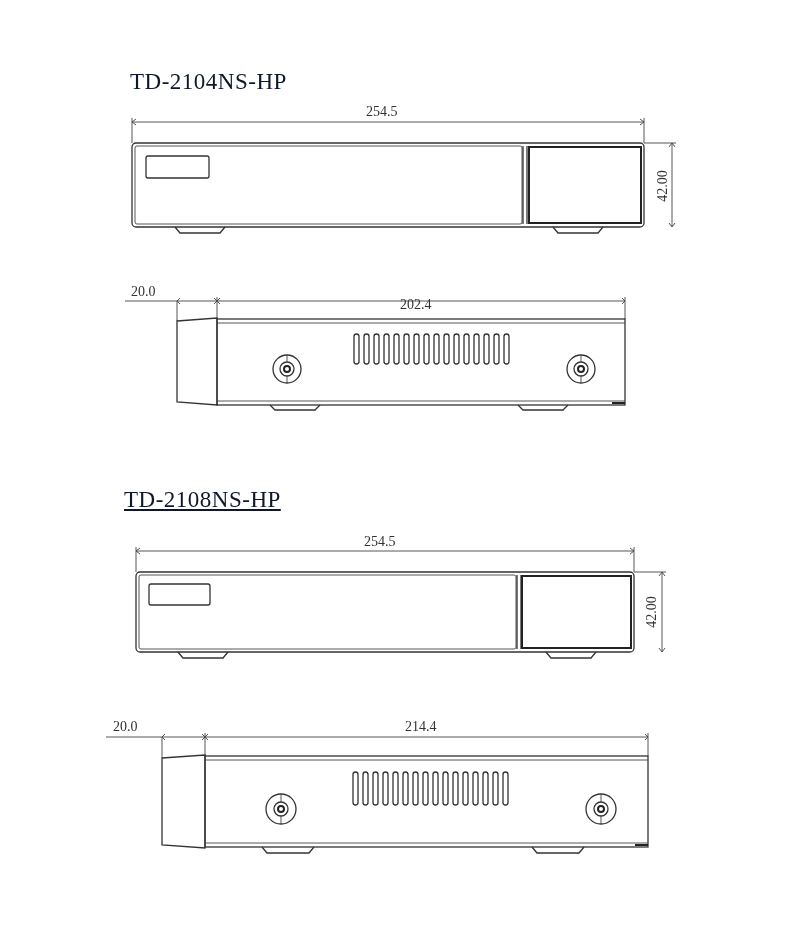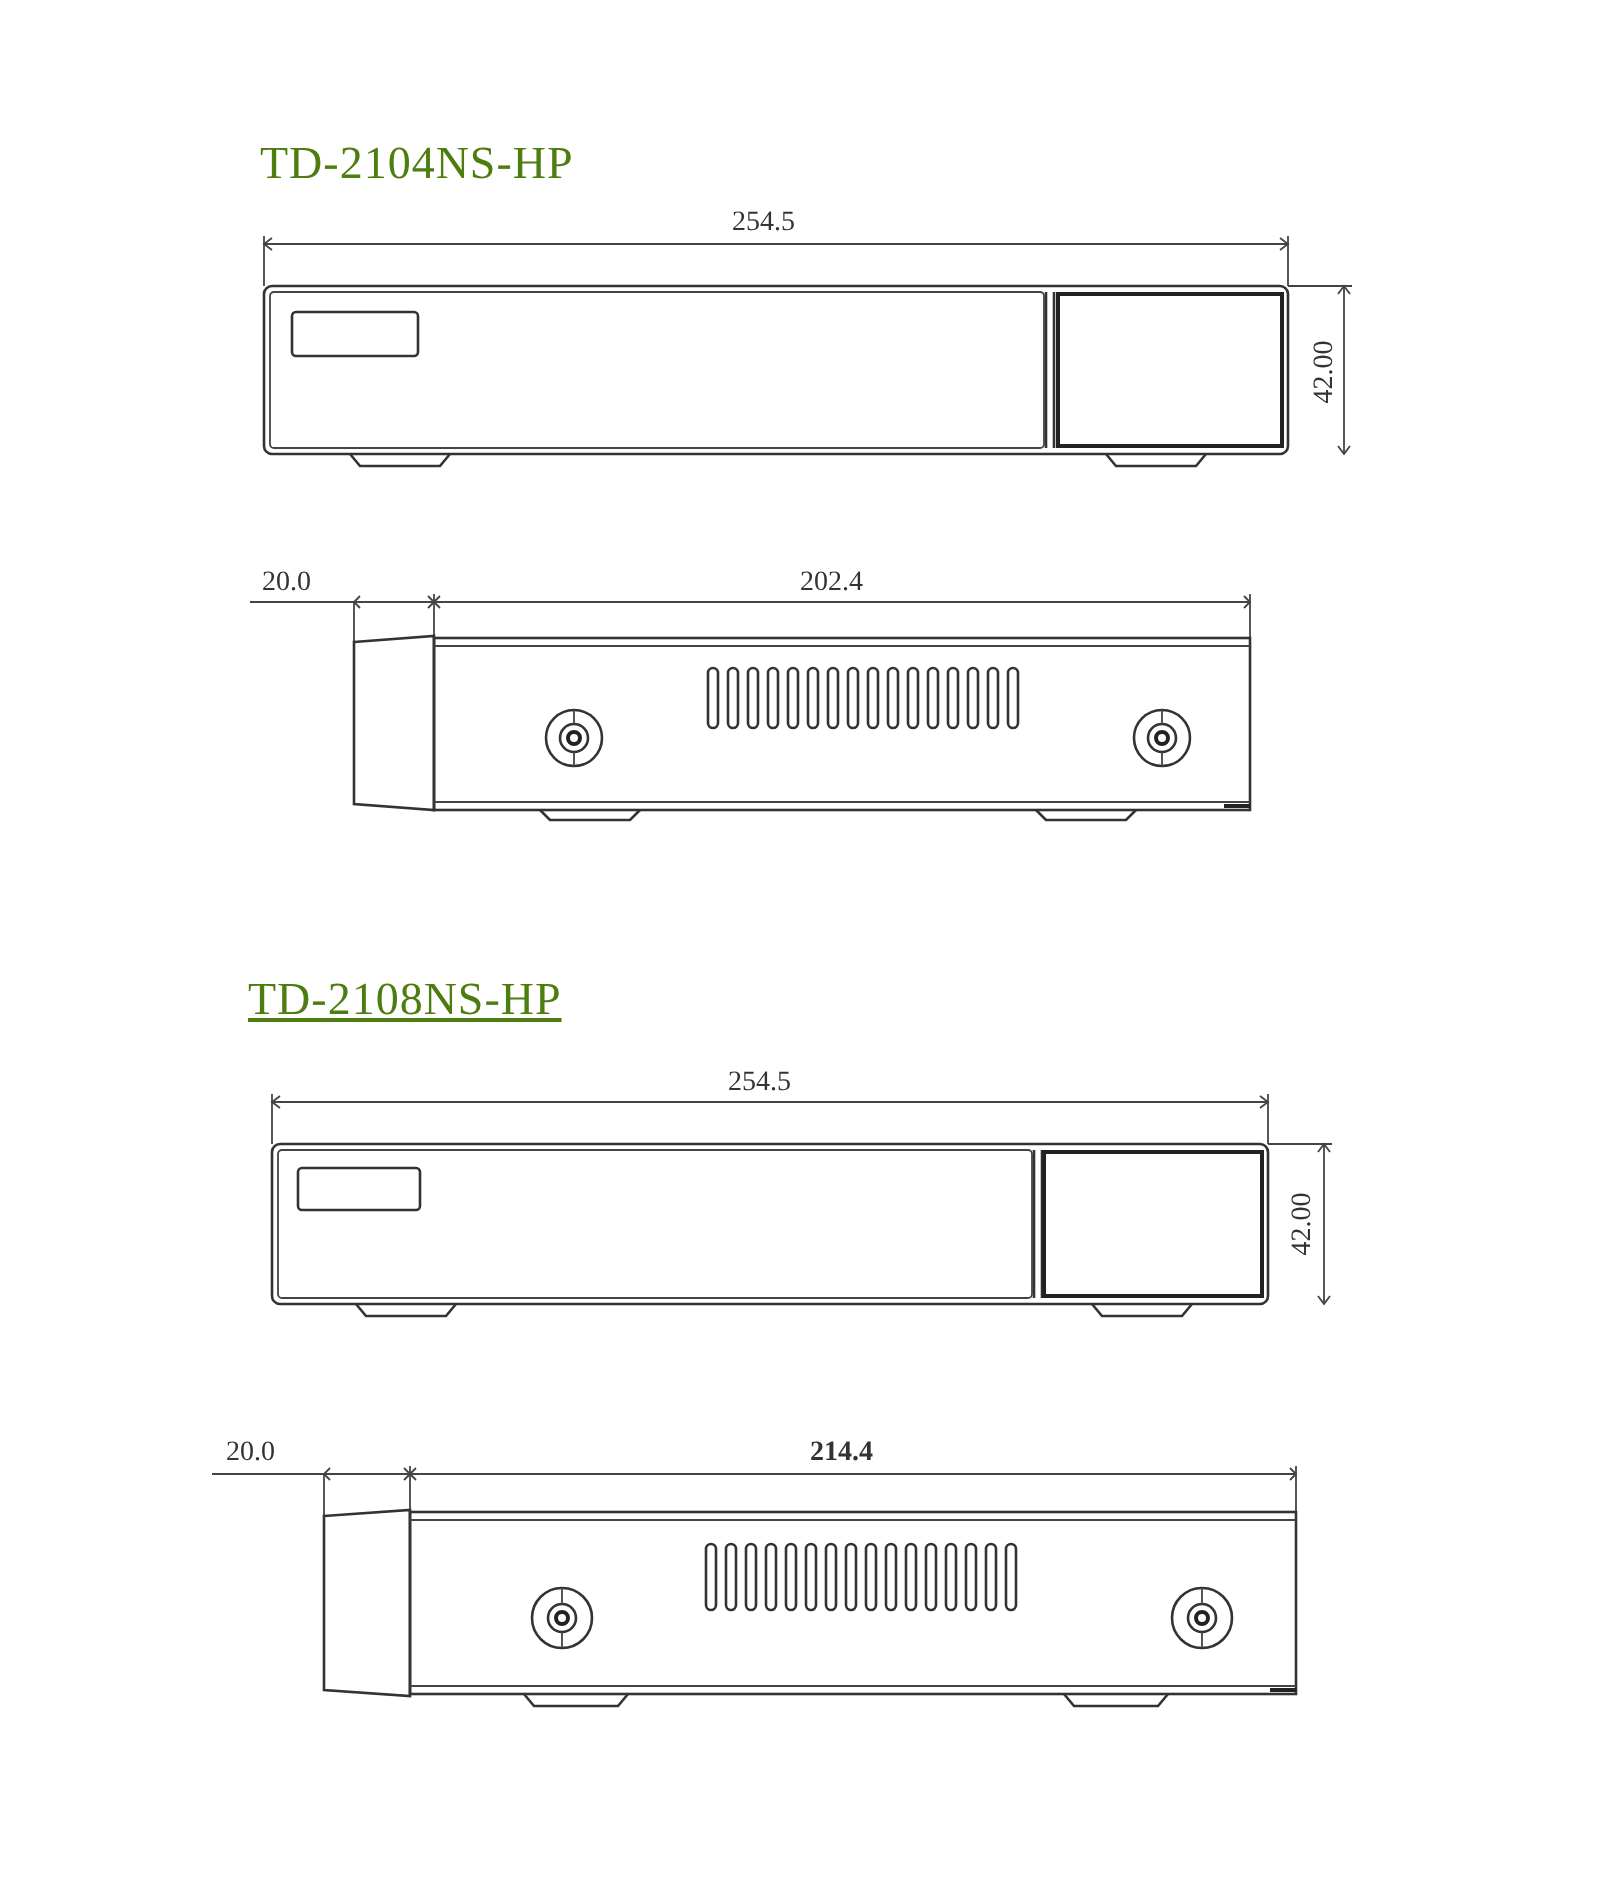--- a/index.html
+++ b/index.html
@@ -1,38 +1,38 @@
 <!DOCTYPE html>
 <html><head>
   <meta charset="utf-8">
   <style>
     html, body { margin: 0; padding: 0; background: #ffffff; }
     body { width: 800px; height: 943px; position: relative; overflow: hidden; font-family: "Liberation Serif", "DejaVu Serif", serif; }
-    .title { position: absolute; font-size: 23px; color: #4d7c0f; letter-spacing: 0.5px; }
+    .title { position: absolute; font-size: 23px; color: #0f172a; letter-spacing: 0.5px; }
     .dim-label { position: absolute; font-size: 14px; color: #333; }
     .dim-label.vertical { transform: rotate(-90deg); transform-origin: center center; }
     svg.drawing { position: absolute; left: 0; top: 0; }
     svg .stroke { fill: none; stroke: #333; stroke-width: 1.3; }
     svg .thin { fill: none; stroke: #444; stroke-width: 0.9; }
     svg .heavy { fill: none; stroke: #222; stroke-width: 2; }
   </style>
 </head>
 <body>
 
 <div class="title" style="left:130px; top:69px;">TD-2104NS-HP</div>
 <div class="dim-label" style="left:366px; top:104px;">254.5</div>
 <div class="dim-label vertical" style="left:643px; top:178px; width:40px; text-align:center;">42.00</div>
 <div class="dim-label" style="left:131px; top:284px;">20.0</div>
-<div class="dim-label" style="left:400px; top:284px;">202.4</div>
+<div class="dim-label" style="left:400px; top:297px;">202.4</div>
 
 <div class="title" style="left:124px; top:487px;text-decoration:underline;">TD-2108NS-HP</div>
 <div class="dim-label" style="left:364px; top:534px;">254.5</div>
 <div class="dim-label vertical" style="left:632px; top:604px; width:40px; text-align:center;">42.00</div>
 <div class="dim-label" style="left:113px; top:719px;">20.0</div>
-<div class="dim-label" style="left:405px; top:719px;font-weight:bold;">214.4</div>
+<div class="dim-label" style="left:405px; top:719px;">214.4</div>
 
 <svg class="drawing" width="800" height="943" viewBox="0 0 800 943">
 
   <g>
 
     <line class="thin" x1="132" y1="122" x2="644" y2="122"></line>
     <line class="thin" x1="132" y1="118" x2="132" y2="143"></line>
     <line class="thin" x1="644" y1="118" x2="644" y2="143"></line>
     <path class="thin" d="M136,119 L132,122 L136,125 M640,119 L644,122 L640,125"></path>
 

